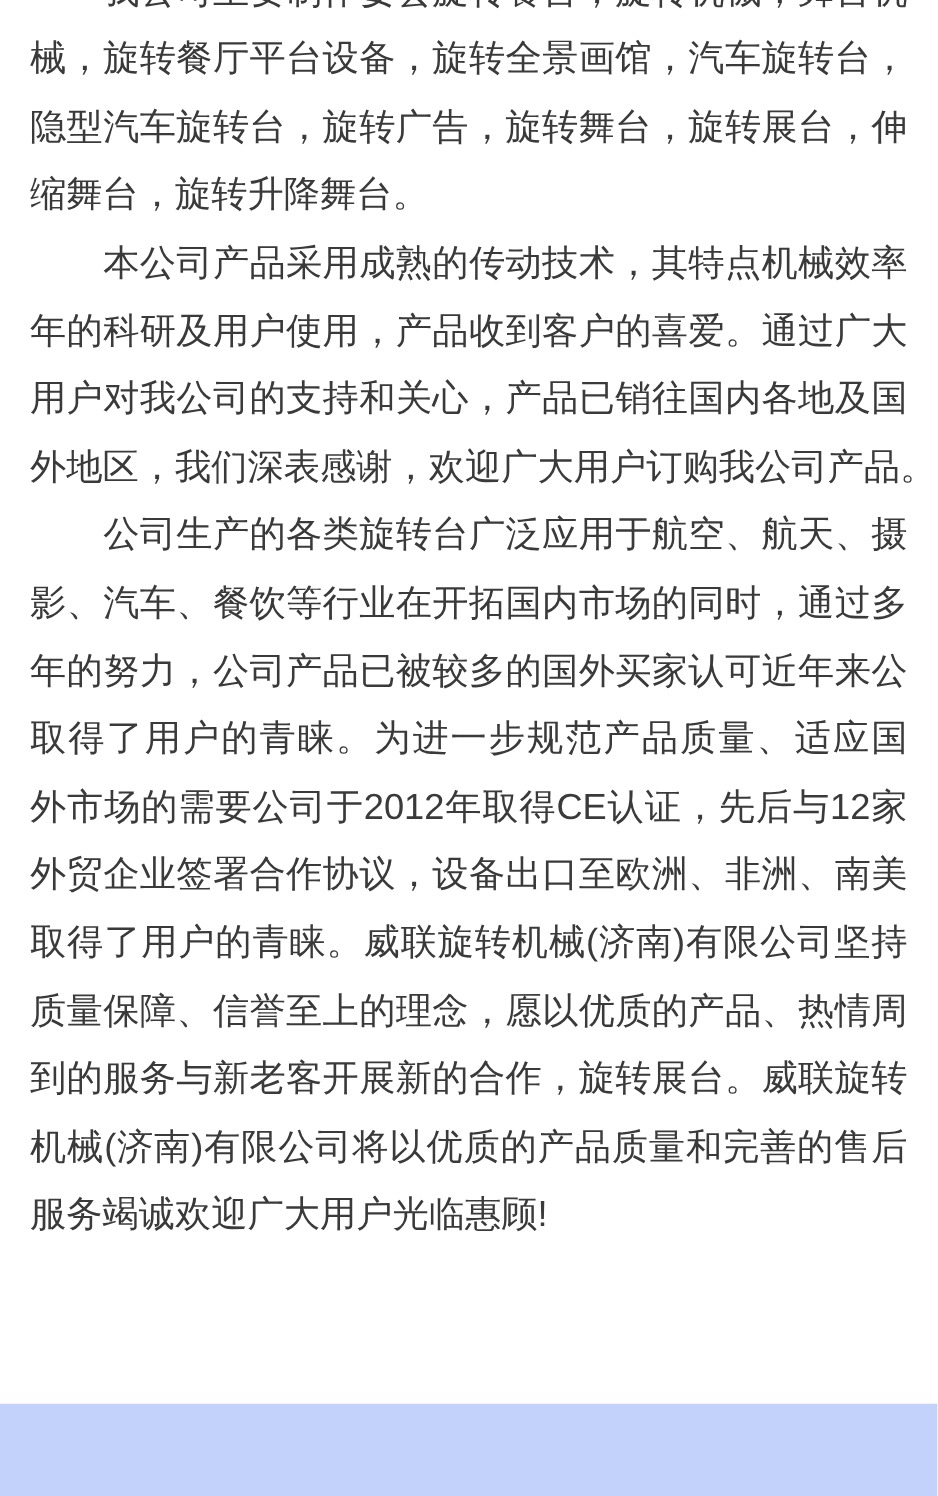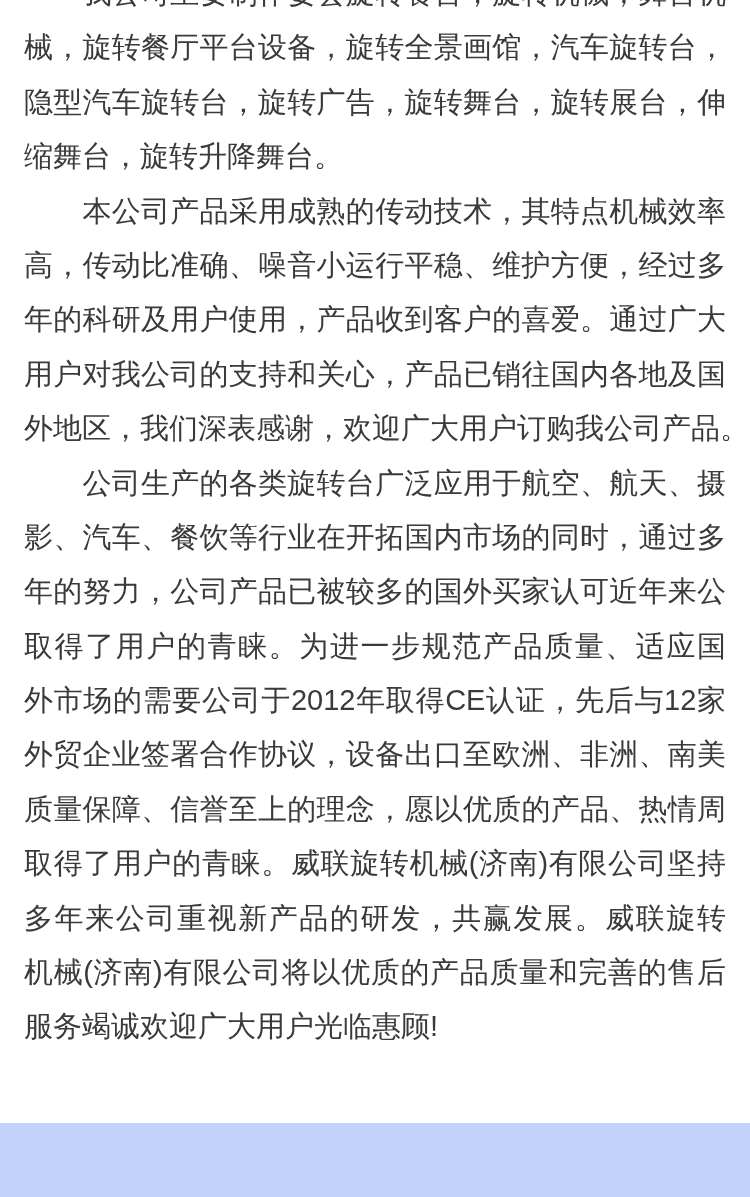--- a/index.html
+++ b/index.html
@@ -40,30 +40,29 @@
 </style>
 </head>
 <body>
 
 <div class="article">
   <div class="line">　　我公司主要制作宴会旋转餐台，旋转机械，舞台机</div>
   <div class="line">械，旋转餐厅平台设备，旋转全景画馆，汽车旋转台，</div>
   <div class="line">隐型汽车旋转台，旋转广告，旋转舞台，旋转展台，伸</div>
   <div class="line short">缩舞台，旋转升降舞台。</div>
   <div class="line">　　本公司产品采用成熟的传动技术，其特点机械效率</div>
-  <div class="line">高，传动比准确、噪音小运行平稳、维护方便，经过多</div>
   <div class="line">年的科研及用户使用，产品收到客户的喜爱。通过广大</div>
   <div class="line">用户对我公司的支持和关心，产品已销往国内各地及国</div>
   <div class="line">外地区，我们深表感谢，欢迎广大用户订购我公司产品。</div>
   <div class="line">　　公司生产的各类旋转台广泛应用于航空、航天、摄</div>
   <div class="line">影、汽车、餐饮等行业在开拓国内市场的同时，通过多</div>
   <div class="line">年的努力，公司产品已被较多的国外买家认可近年来公</div>
   <div class="line">取得了用户的青睐。为进一步规范产品质量、适应国</div>
   <div class="line">外市场的需要公司于2012年取得CE认证，先后与12家</div>
   <div class="line">外贸企业签署合作协议，设备出口至欧洲、非洲、南美</div>
+  <div class="line">取得了用户的青睐。威联旋转机械(济南)有限公司坚持</div>
   <div class="line">质量保障、信誉至上的理念，愿以优质的产品、热情周</div>
-  <div class="line">取得了用户的青睐。威联旋转机械(济南)有限公司坚持</div>
-  <div class="line">多年来公司重视新产品的研发，共赢发展。威联旋转</div>
+  <div class="line">到的服务与新老客开展新的合作，旋转展台。威联旋转</div>
   <div class="line">机械(济南)有限公司将以优质的产品质量和完善的售后</div>
   <div class="line short">服务竭诚欢迎广大用户光临惠顾!</div>
 </div>
 
 <div class="footer-band"></div>
 
 </body></html>

